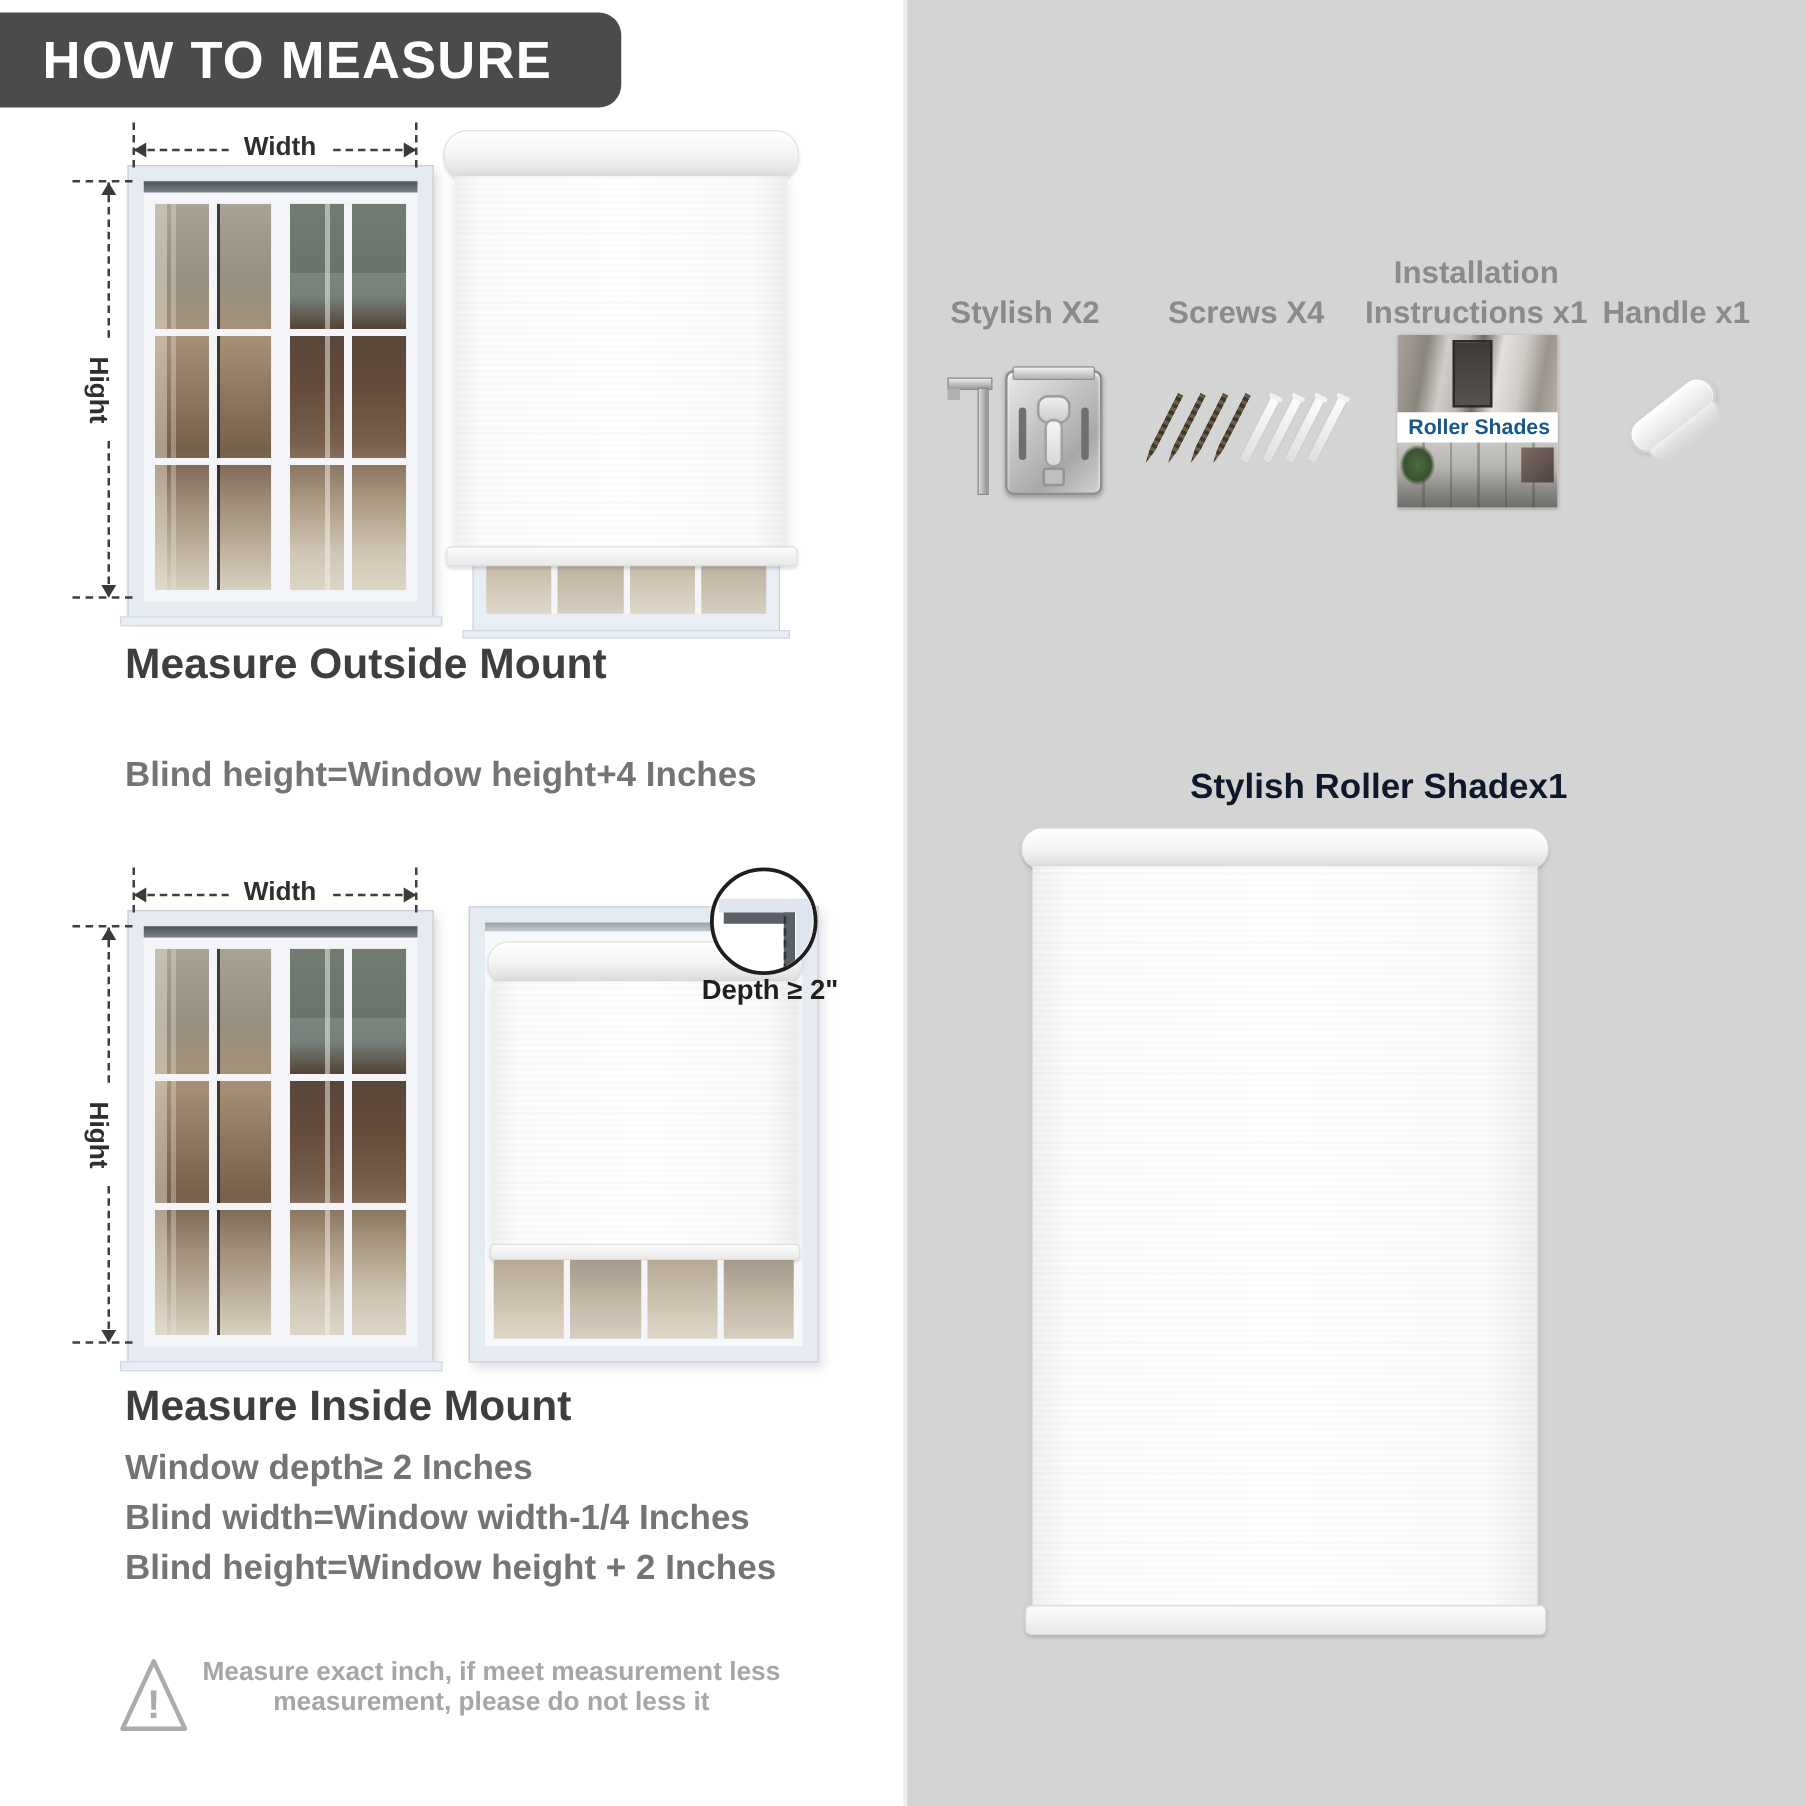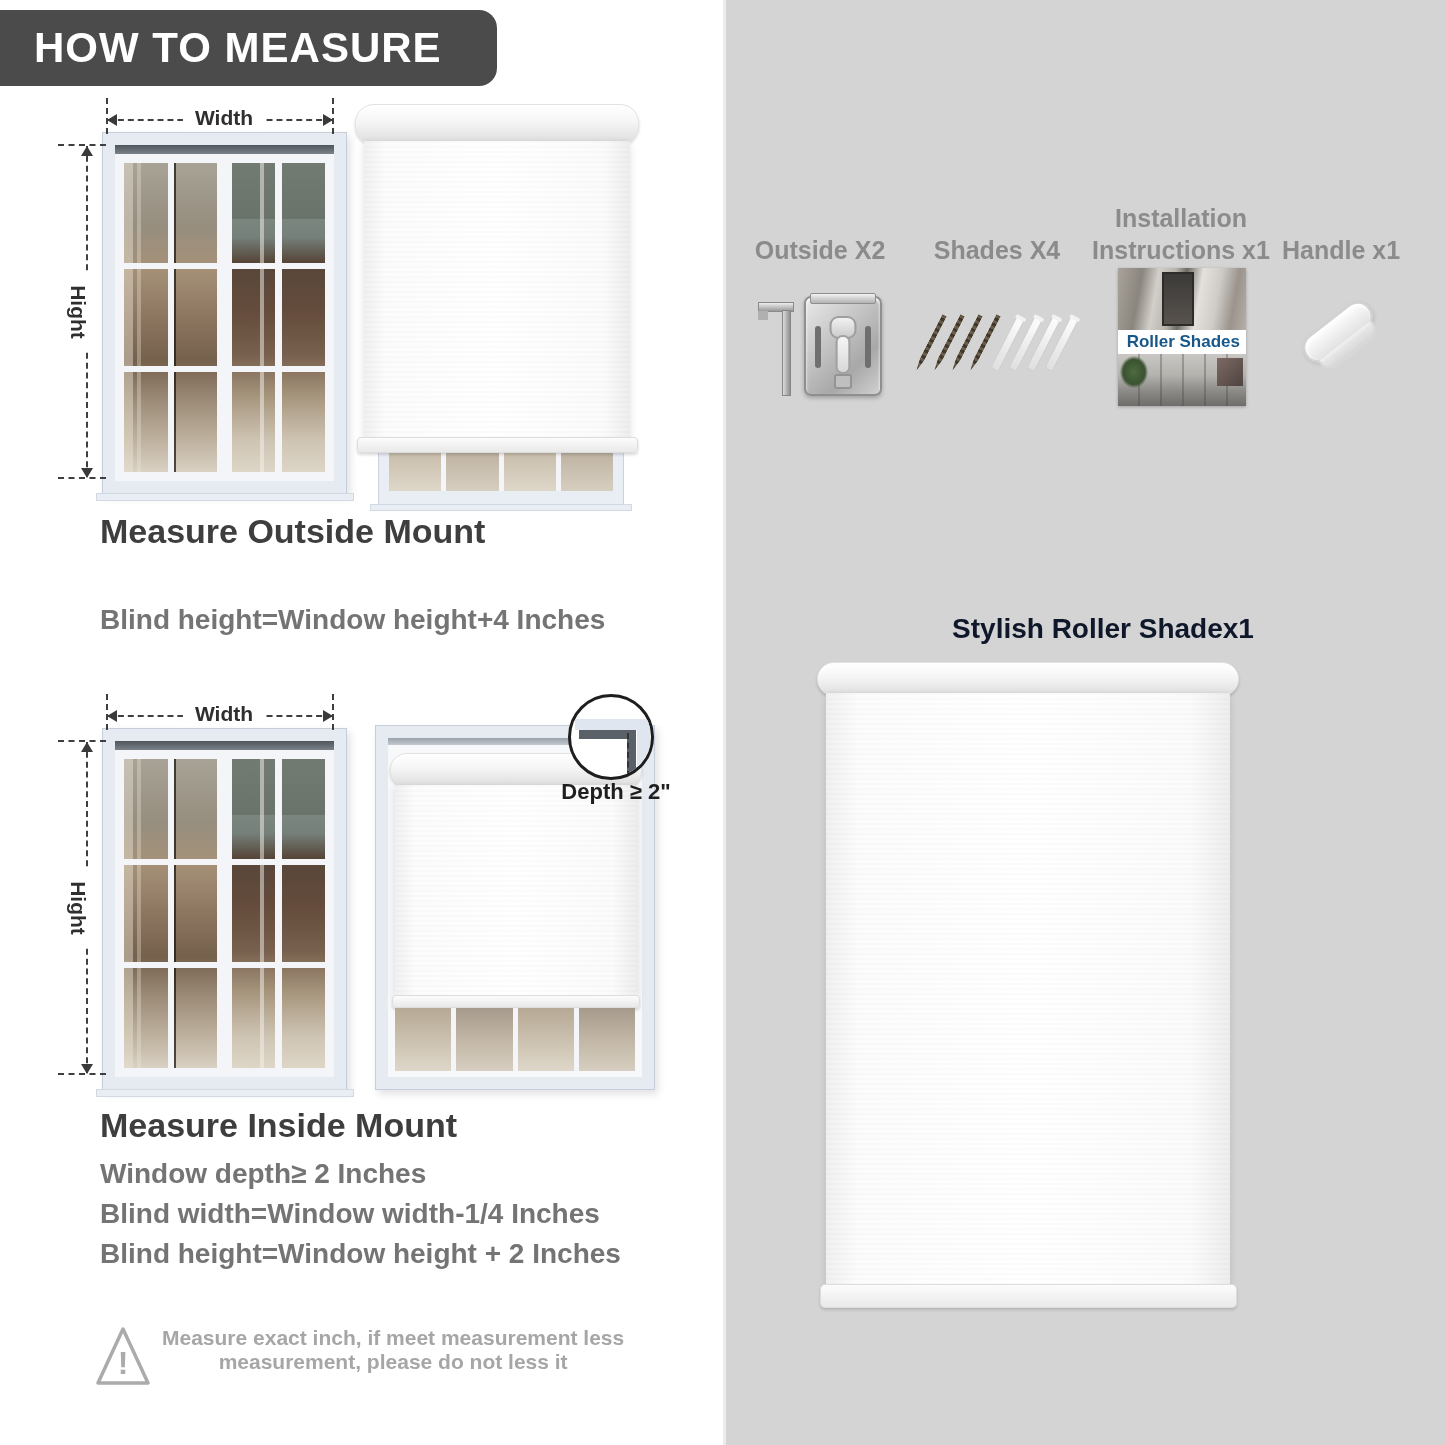--- a/index.html
+++ b/index.html
@@ -203,22 +203,22 @@
 
   <svg class="warn-triangle" style="left:92px;top:1322px" width="62" height="68" viewBox="0 0 62 68">
     <path d="M31 7 L56 61 L6 61 Z" fill="none" stroke="#ababab" stroke-width="3.5" stroke-linejoin="round"></path>
     <text x="31" y="52" text-anchor="middle" font-size="32" font-weight="bold" fill="#ababab" font-family="Liberation Sans, sans-serif">!</text>
   </svg>
   <div class="warn-text" style="left:162px;top:1326px">
     <div>Measure exact inch, if meet measurement less</div>
     <div>measurement, please do not less it</div>
   </div>
 
-  <div class="item-label" style="left:820px;top:236px">Outside X2</div>
-  <div class="item-label" style="left:997px;top:236px">Shades X4</div>
+  <div class="item-label" style="left:820px;top:236px">Stylish X2</div>
+  <div class="item-label" style="left:997px;top:236px">Screws X4</div>
   <div class="item-label" style="left:1181px;top:204px">Installation</div>
   <div class="item-label" style="left:1181px;top:236px">Instructions x1</div>
   <div class="item-label" style="left:1341px;top:236px">Handle x1</div>
 
   <div class="bracket-l" style="left:758px;top:296px">
     <div class="bl-top"></div>
     <div class="bl-lip"></div>
     <div class="bl-bar"></div>
   </div>
   <div class="bracket-plate" style="left:804px;top:296px">

